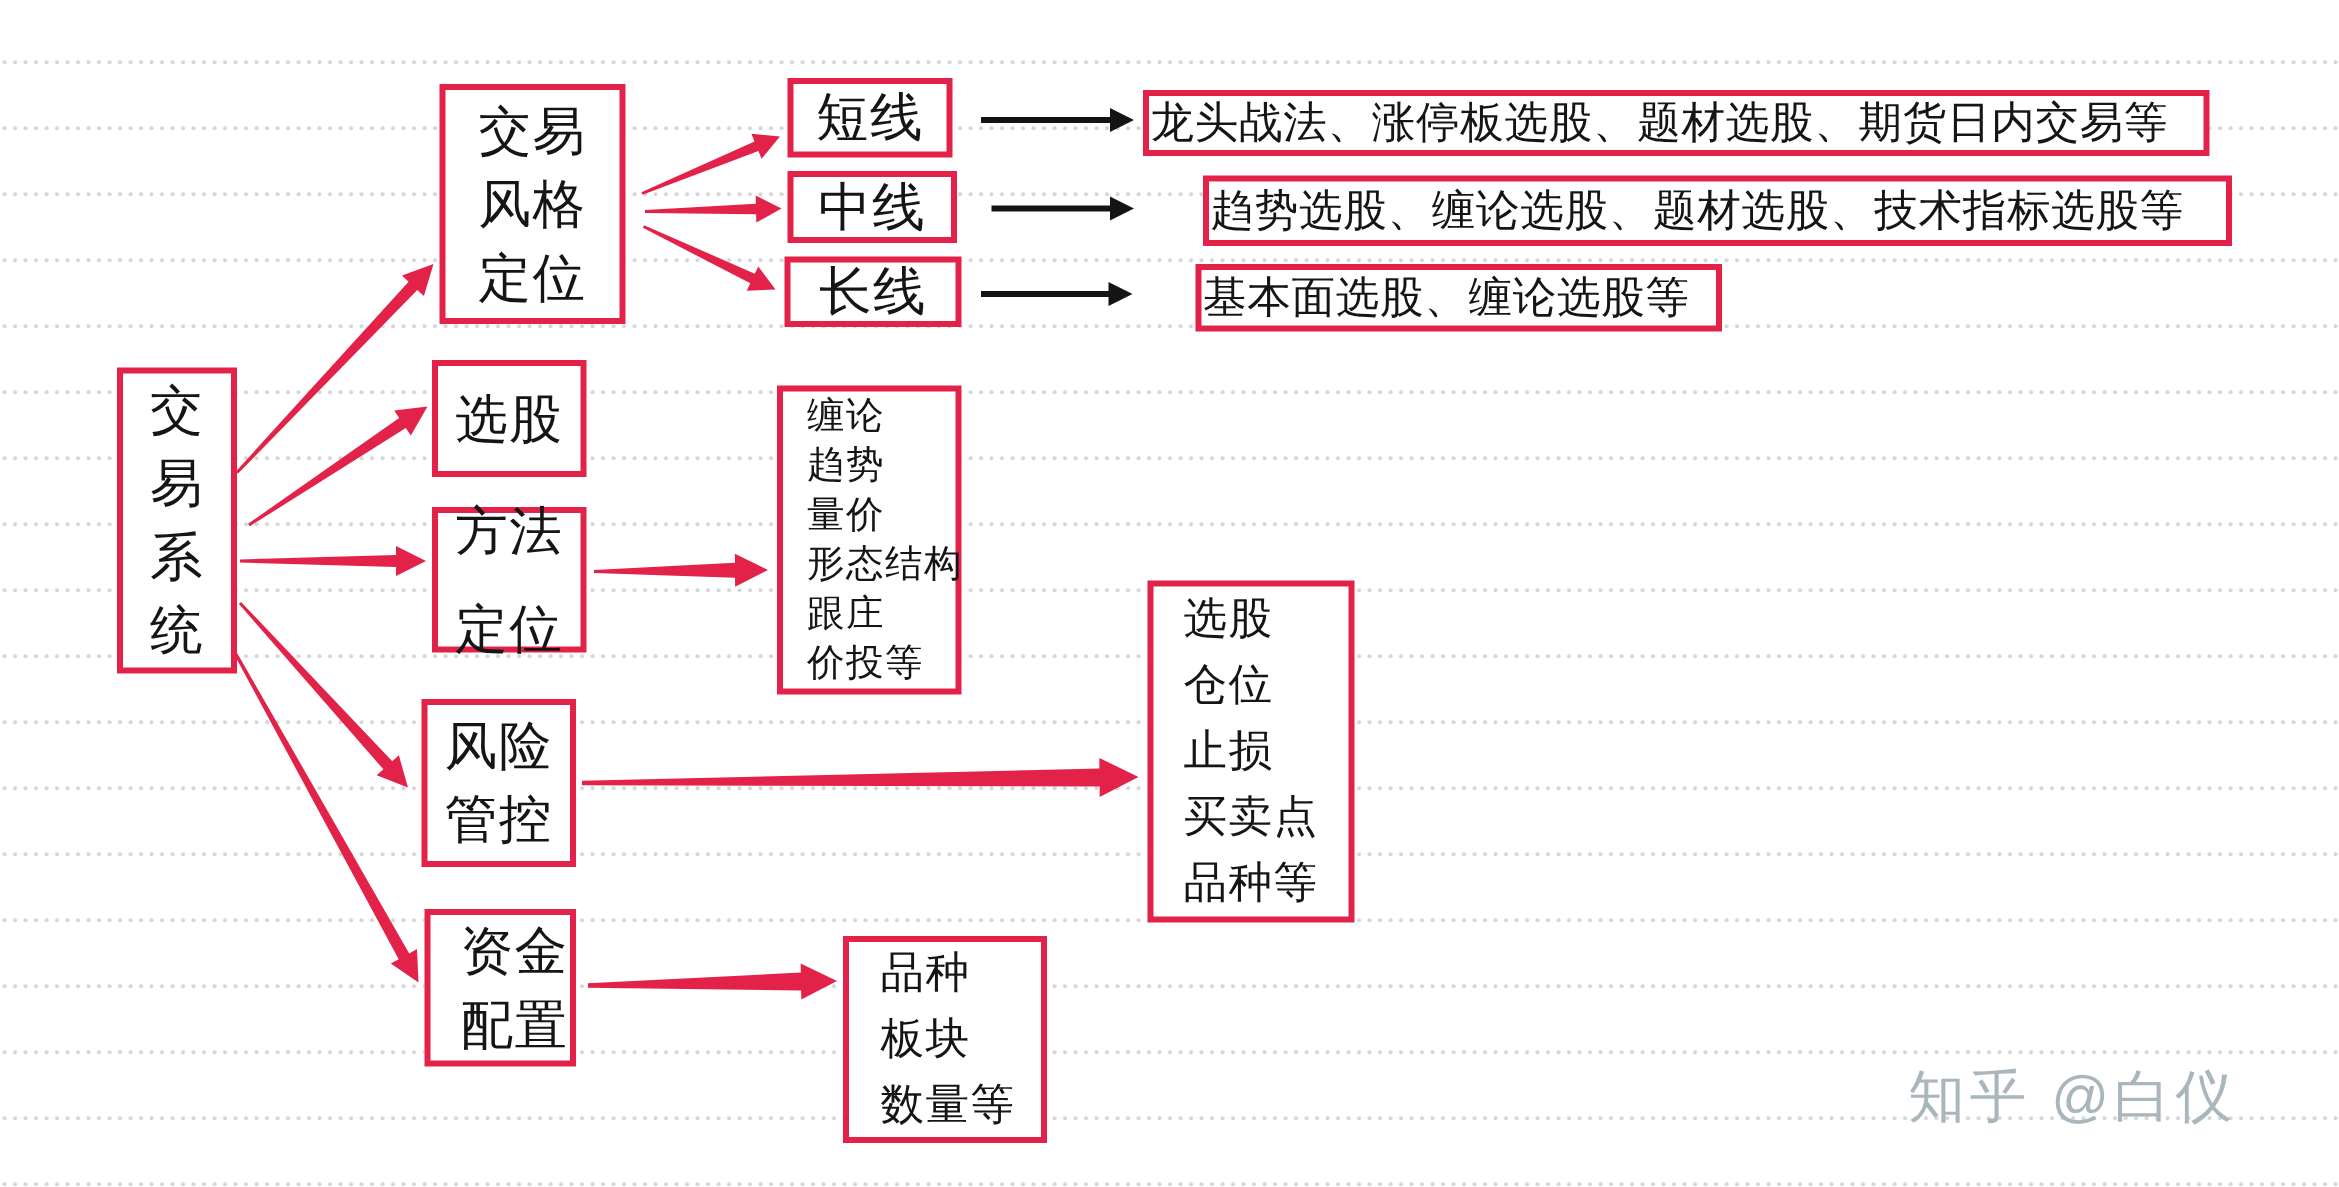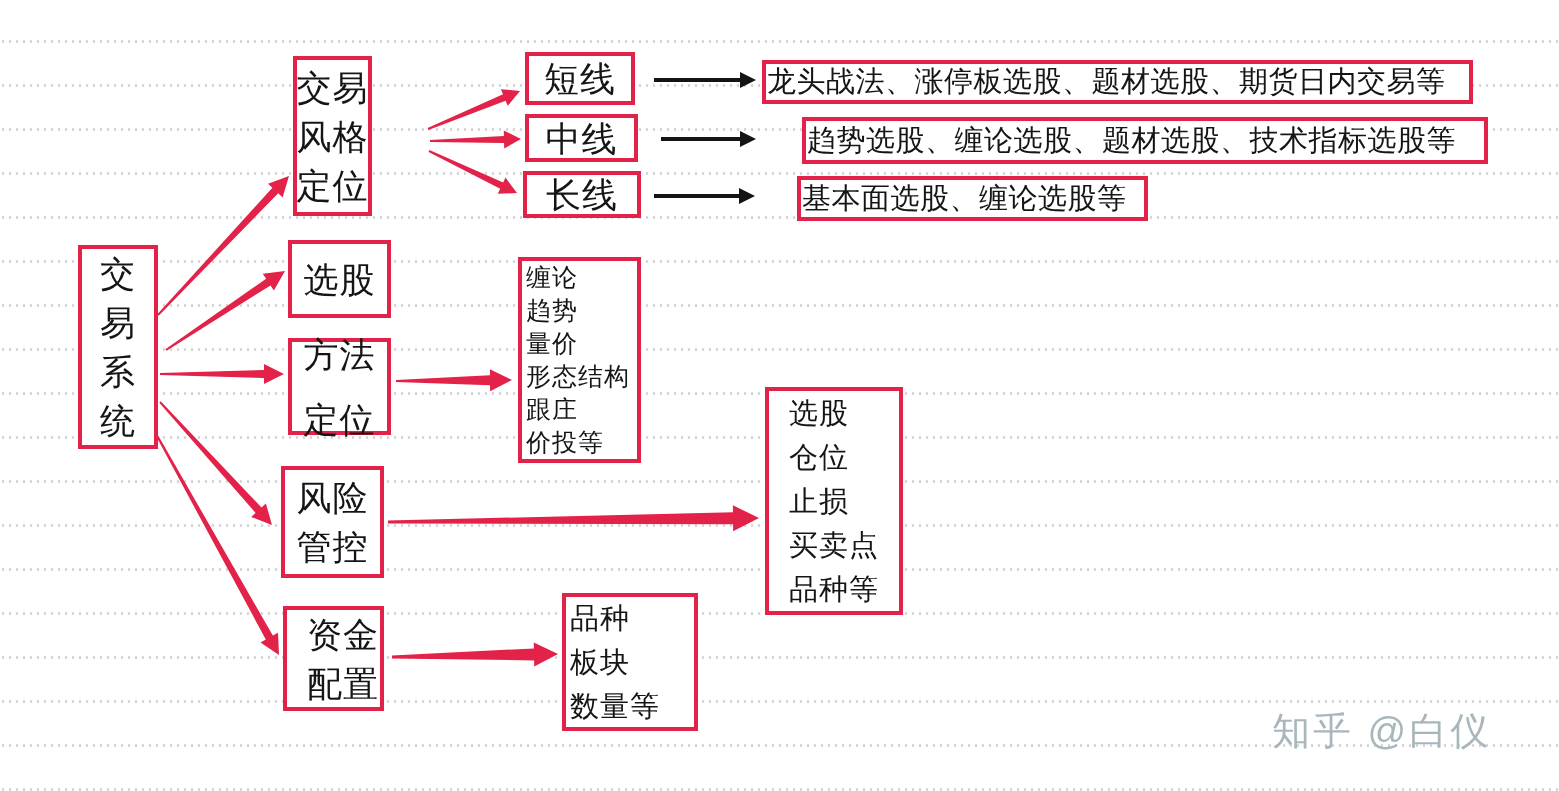--- a/index.html
+++ b/index.html
@@ -21,21 +21,21 @@
   }
   .node{font-size:35px;}
   .node .ln{line-height:49px;white-space:nowrap;}
   .vert .ln{line-height:49px;}
   .detail{
     flex-direction:row;justify-content:flex-start;align-items:center;
     font-size:29px;white-space:nowrap;padding:0 1px;letter-spacing:0.5px;
   }
   .list{align-items:flex-start;justify-content:center;}
   .list .ln{white-space:nowrap;}
-  .mlist{padding-left:4px;font-size:25px;}
+  .mlist{padding-left:16px;font-size:25px;}
   .mlist .ln{line-height:33px;}
   .biglist{font-size:29px;}
   .biglist .ln{line-height:44px;}
   #watermark{
     position:absolute;z-index:2;left:1272px;top:706px;
     font-size:38px;letter-spacing:3px;color:#a9b7bd;font-weight:500;
   }
 </style>
 </head>
 <body>
@@ -57,21 +57,21 @@
     <polygon points="654,198 739,198 739,204 755,196 739,188 739,194 654,194" fill="#141414"></polygon>
   </svg>
 
 <div class="box node vert" style="left:78px;top:245px;width:80px;height:204px;">
   <div class="ln">交</div>
   <div class="ln">易</div>
   <div class="ln">系</div>
   <div class="ln">统</div>
 </div>
 
-<div class="box node" style="left:293px;top:56px;width:79px;height:160px;">
+<div class="box node" style="left:293px;top:56px;width:124px;height:160px;">
   <div class="ln">交易</div>
   <div class="ln">风格</div>
   <div class="ln">定位</div>
 </div>
 
 <div class="box node" style="left:525px;top:52px;width:110px;height:53px;">
   <div class="ln">短线</div>
 </div>
 <div class="box node" style="left:525px;top:114px;width:113px;height:48px;">
   <div class="ln">中线</div>
@@ -119,19 +119,19 @@
   <div class="ln">止损</div>
   <div class="ln">买卖点</div>
   <div class="ln">品种等</div>
 </div>
 
 <div class="box node" style="left:283px;top:606px;width:101px;height:105px;padding-left:19px;">
   <div class="ln">资金</div>
   <div class="ln">配置</div>
 </div>
 
-<div class="box list biglist" style="left:562px;top:593px;width:136px;height:138px;padding-left:4px;">
+<div class="box list biglist" style="left:562px;top:624px;width:136px;height:138px;padding-left:21px;">
   <div class="ln">品种</div>
   <div class="ln">板块</div>
   <div class="ln">数量等</div>
 </div>
 
 <div id="watermark">知乎 @白仪</div>
 
 </body></html>

